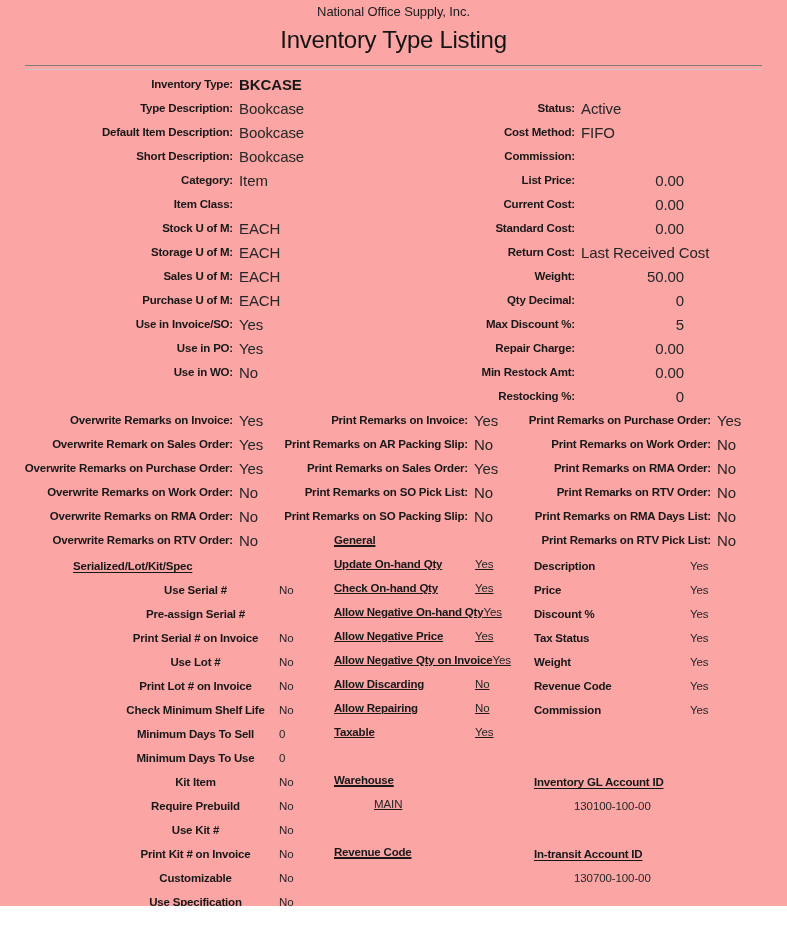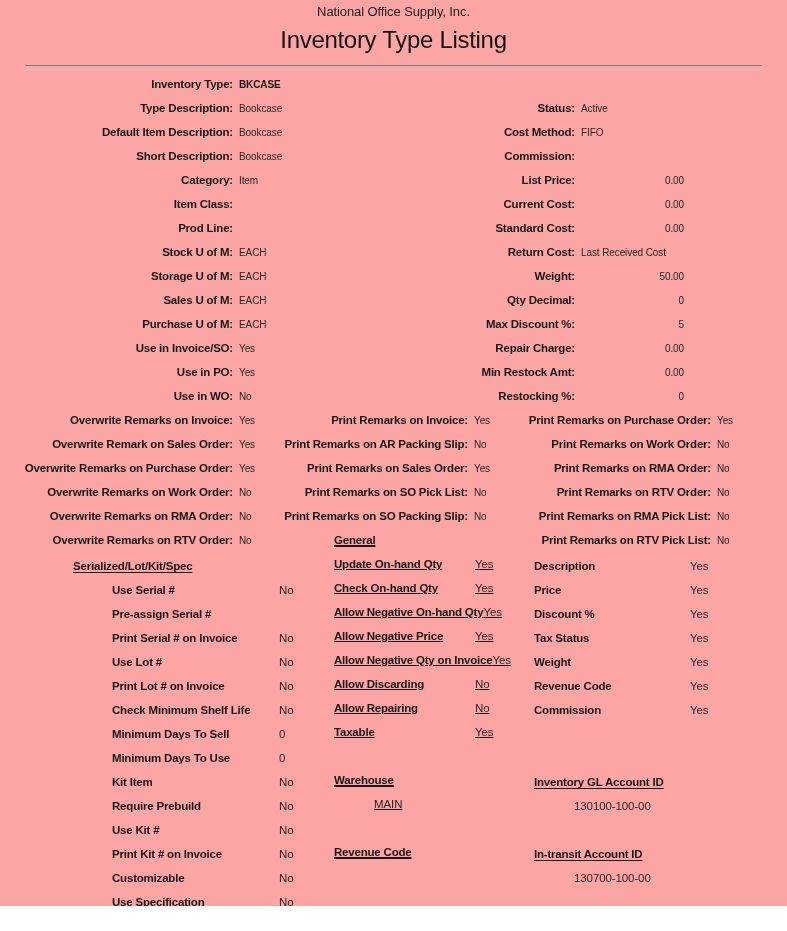--- a/index.html
+++ b/index.html
@@ -31,21 +31,21 @@
   }
   .abs{position:absolute;}
   
   .lv-row{display:flex;align-items:center;height:24px;white-space:nowrap;}
   .lv-label{
     display:flex;justify-content:flex-end;
     font-weight:700;font-size:11.5px;letter-spacing:-0.2px;color:#181818;
     white-space:nowrap;flex:none;
   }
   .lv-value{
-    margin-left:6px;font-size:10px;letter-spacing:-0.1px;color:#262626;
+    margin-left:6px;font-size:15px;letter-spacing:-0.1px;color:#262626;
     white-space:nowrap;
   }
   .lv-value.bold{font-weight:700;color:#181818;}
   .lv-value.num{margin-left:6px;width:103px;text-align:right;}
   #top-left .lv-label{width:233px;}
   #top-right .lv-label{width:215px;}
   #remarks1 .lv-label{width:233px;}
   #remarks2 .lv-label{width:206px;}
   #remarks3 .lv-label{width:206px;}
   
@@ -62,21 +62,21 @@
   .g-value{font-size:11.5px;letter-spacing:-0.1px;color:#262626;white-space:nowrap;}
   .g-plain{font-size:11.5px;letter-spacing:-0.1px;color:#262626;white-space:nowrap;padding-left:40px;}
   #low1 .g-label{min-width:167px;padding-left:39px;}
   #low2 .g-label{min-width:141px;}
   #low3 .g-label{min-width:156px;}
   #top-left{top:72px;left:0;width:430px;}
   #top-right{top:96px;left:360px;width:427px;}
   #remarks1{top:408px;left:0;width:430px;}
   #remarks2{top:408px;left:262px;width:320px;}
   #remarks3{top:408px;left:505px;width:282px;}
-  #low1{top:554px;left:73px;width:255px;}
+  #low1{top:554px;left:73px;width:255px;text-align:center;}
   #low2{top:528px;left:334px;width:196px;text-decoration:underline;}
   #low3{top:554px;left:534px;width:253px;}
 </style>
 </head>
 <body>
 
 <div class="page">
   <div class="company">National Office Supply, Inc.</div>
   <div class="title">Inventory Type Listing</div>
   <div class="divider"></div>
@@ -100,24 +100,20 @@
       </div>
       <div class="lv-row">
         <span class="lv-label">Category:</span>
         <span class="lv-value">Item</span>
       </div>
       <div class="lv-row">
         <span class="lv-label">Item Class:</span>
         <span class="lv-value"></span>
       </div>
       <div class="lv-row">
-        <span class="lv-label">Prod Line:</span>
-        <span class="lv-value"></span>
-      </div>
-      <div class="lv-row">
         <span class="lv-label">Stock U of M:</span>
         <span class="lv-value">EACH</span>
       </div>
       <div class="lv-row">
         <span class="lv-label">Storage U of M:</span>
         <span class="lv-value">EACH</span>
       </div>
       <div class="lv-row">
         <span class="lv-label">Sales U of M:</span>
         <span class="lv-value">EACH</span>
@@ -253,21 +249,21 @@
       </div>
       <div class="lv-row">
         <span class="lv-label">Print Remarks on RMA Order:</span>
         <span class="lv-value">No</span>
       </div>
       <div class="lv-row">
         <span class="lv-label">Print Remarks on RTV Order:</span>
         <span class="lv-value">No</span>
       </div>
       <div class="lv-row">
-        <span class="lv-label">Print Remarks on RMA Pick List:</span>
+        <span class="lv-label">Print Remarks on RMA Days List:</span>
         <span class="lv-value">No</span>
       </div>
       <div class="lv-row">
         <span class="lv-label">Print Remarks on RTV Pick List:</span>
         <span class="lv-value">No</span>
       </div>
     </div>
 
   <div id="low1" class="abs">
       <div class="g-row">

